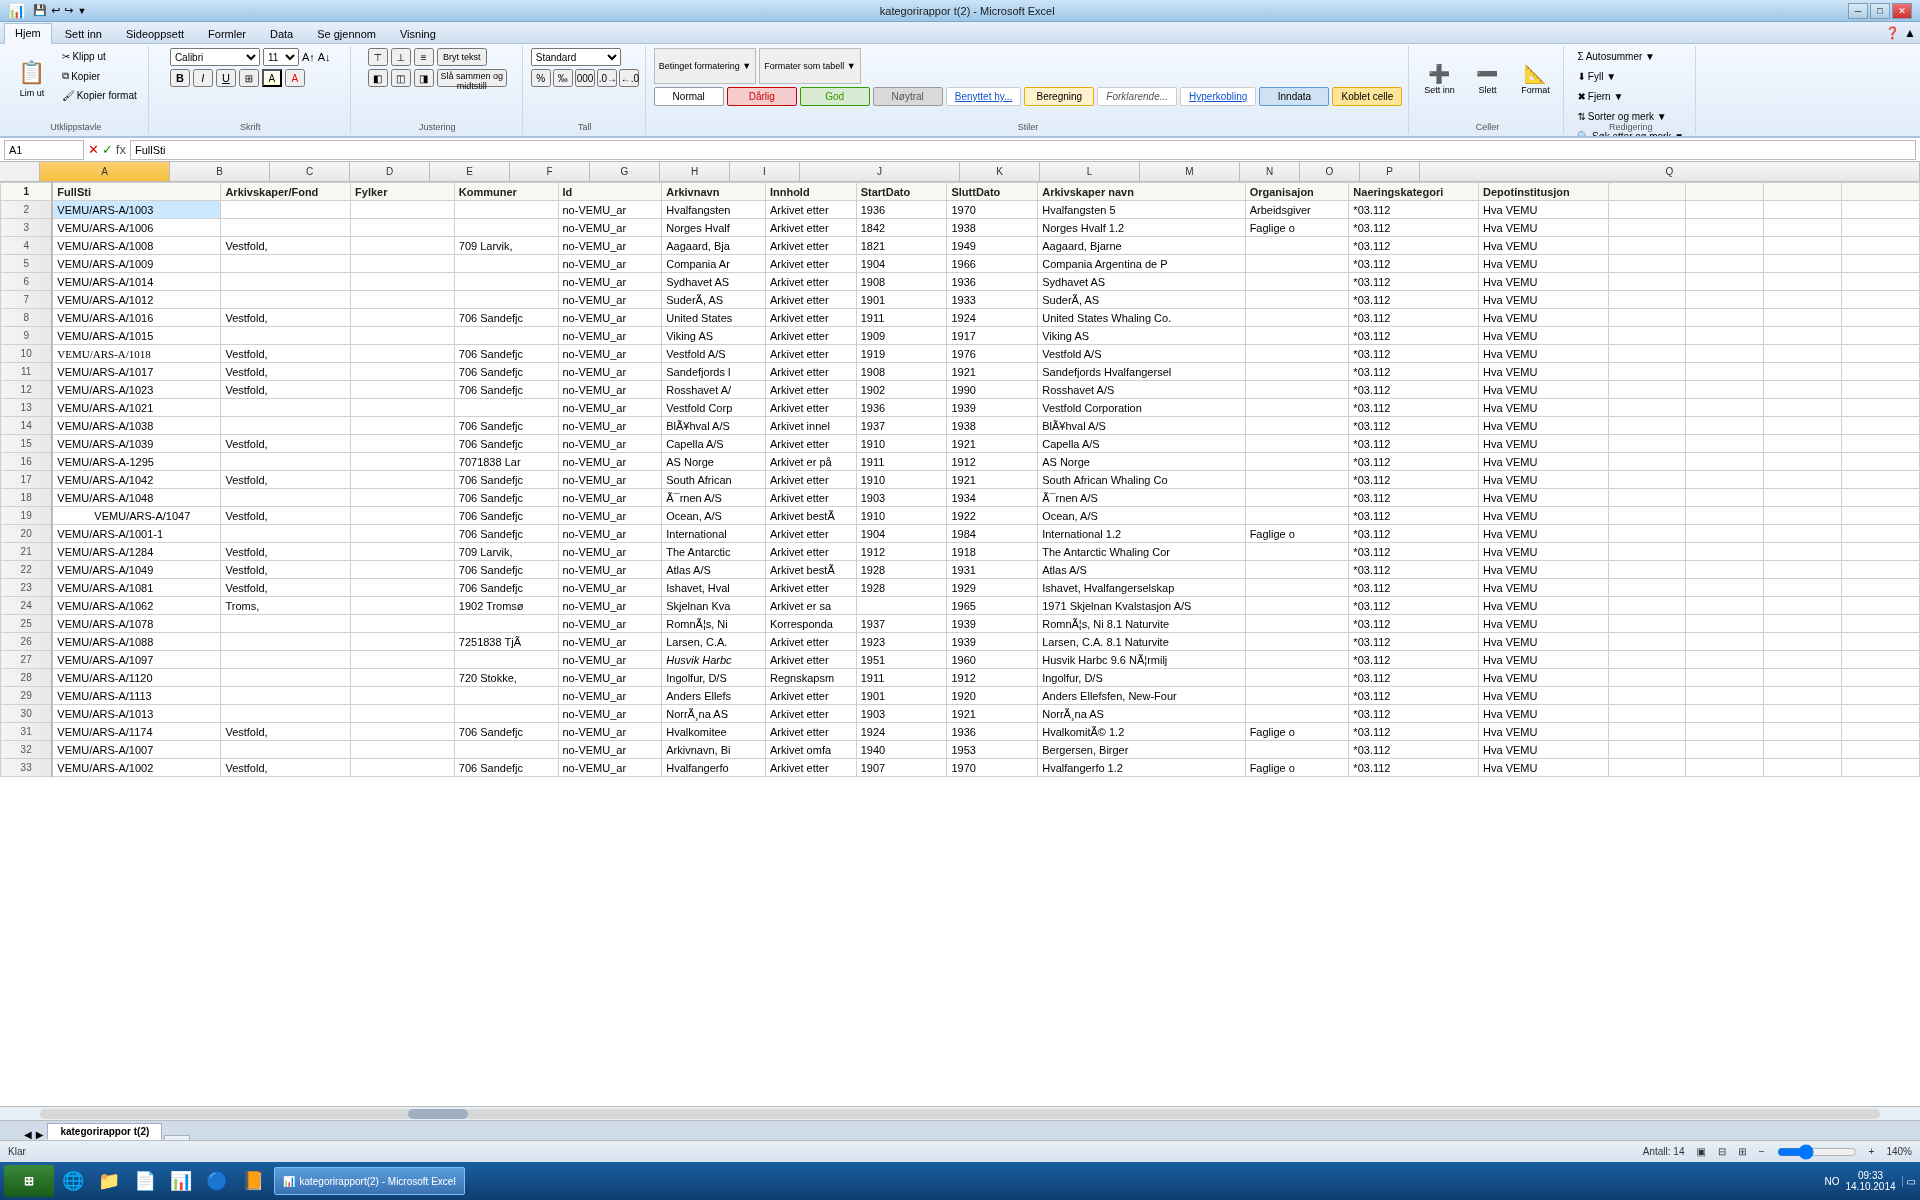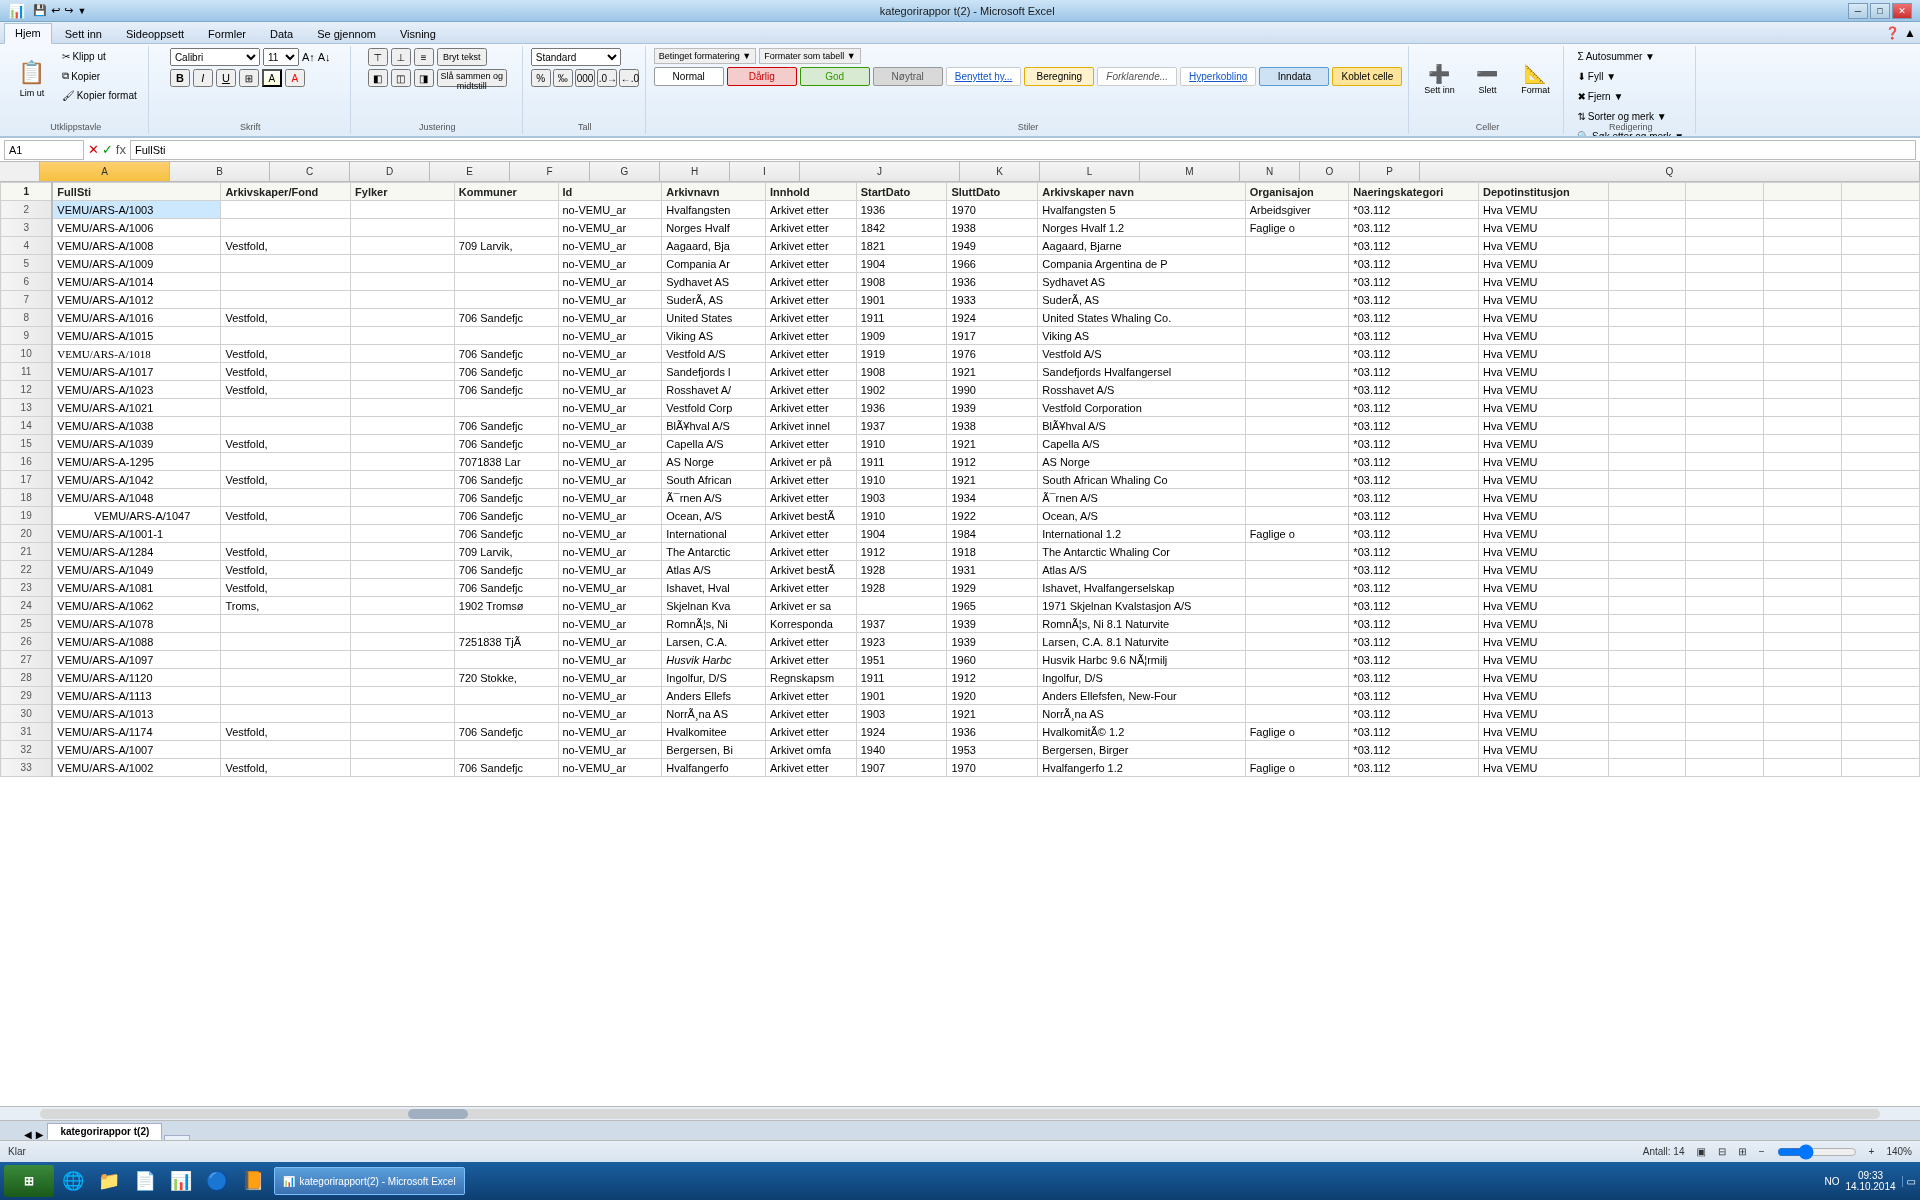--- a/index.html
+++ b/index.html
@@ -430,21 +430,21 @@
           <button style="font-size:10px; width:20px; height:18px; cursor:pointer;">←.0</button>
         </div>
       </div>
       <span class="ribbon-group-label">Tall</span>
     </div>
 
     <div class="ribbon-group" style="min-width:360px;">
       <div class="ribbon-group-content" style="flex-direction:column; gap:3px;">
         <div style="display:flex; gap:3px;">
           <button style="font-size:9px; padding:2px 4px; cursor:pointer; border:1px solid #bbb;">Betinget formatering ▼</button>
-          <button style="font-size:9px; padding:2px 4px; cursor:pointer; border:1px solid #bbb;">Formater som tabell ▼</button>
+          <button style="font-size:9px; padding:12px 4px; cursor:pointer; border:1px solid #bbb;">Formater som tabell ▼</button>
         </div>
         <div style="display:flex; gap:3px; flex-wrap:wrap;">
           <div class="styles-cell style-normal">Normal</div>
           <div class="styles-cell style-bad">Dårlig</div>
           <div class="styles-cell style-good">God</div>
           <div class="styles-cell style-neutral">Nøytral</div>
           <div class="styles-cell style-benyttet">Benyttet hy...</div>
           <div class="styles-cell style-beregning">Beregning</div>
           <div class="styles-cell style-forklarende">Forklarende...</div>
           <div class="styles-cell style-hyperkobling">Hyperkobling</div>
@@ -1156,21 +1156,21 @@
               <td style="max-width: 60px; width: 60px;"></td>
               <td style="max-width: 60px; width: 60px;"></td>
             </tr>
             <tr>
               <td class="row-num">32</td>
               <td style="max-width: 130px; width: 130px;">VEMU/ARS-A/1007</td>
               <td style="max-width: 100px; width: 100px;"></td>
               <td style="max-width: 80px; width: 80px;"></td>
               <td style="max-width: 80px; width: 80px;"></td>
               <td style="max-width: 80px; width: 80px;">no-VEMU_ar</td>
-              <td style="max-width: 80px; width: 80px;">Bergersen, Bi</td>
+              <td style="max-width: 80px; width: 80px;">Arkivnavn, Bi</td>
               <td style="max-width: 70px; width: 70px;">Arkivet omfa</td>
               <td style="max-width: 70px; width: 70px;">1940</td>
               <td style="max-width: 70px; width: 70px;">1953</td>
               <td style="max-width: 160px; width: 160px;">Bergersen, Birger</td>
               <td style="max-width: 80px; width: 80px;"></td>
               <td style="max-width: 100px; width: 100px;">*03.112</td>
               <td style="max-width: 100px; width: 100px;">Hva VEMU</td>
               <td style="max-width: 60px; width: 60px;"></td>
               <td style="max-width: 60px; width: 60px;"></td>
               <td style="max-width: 60px; width: 60px;"></td>

